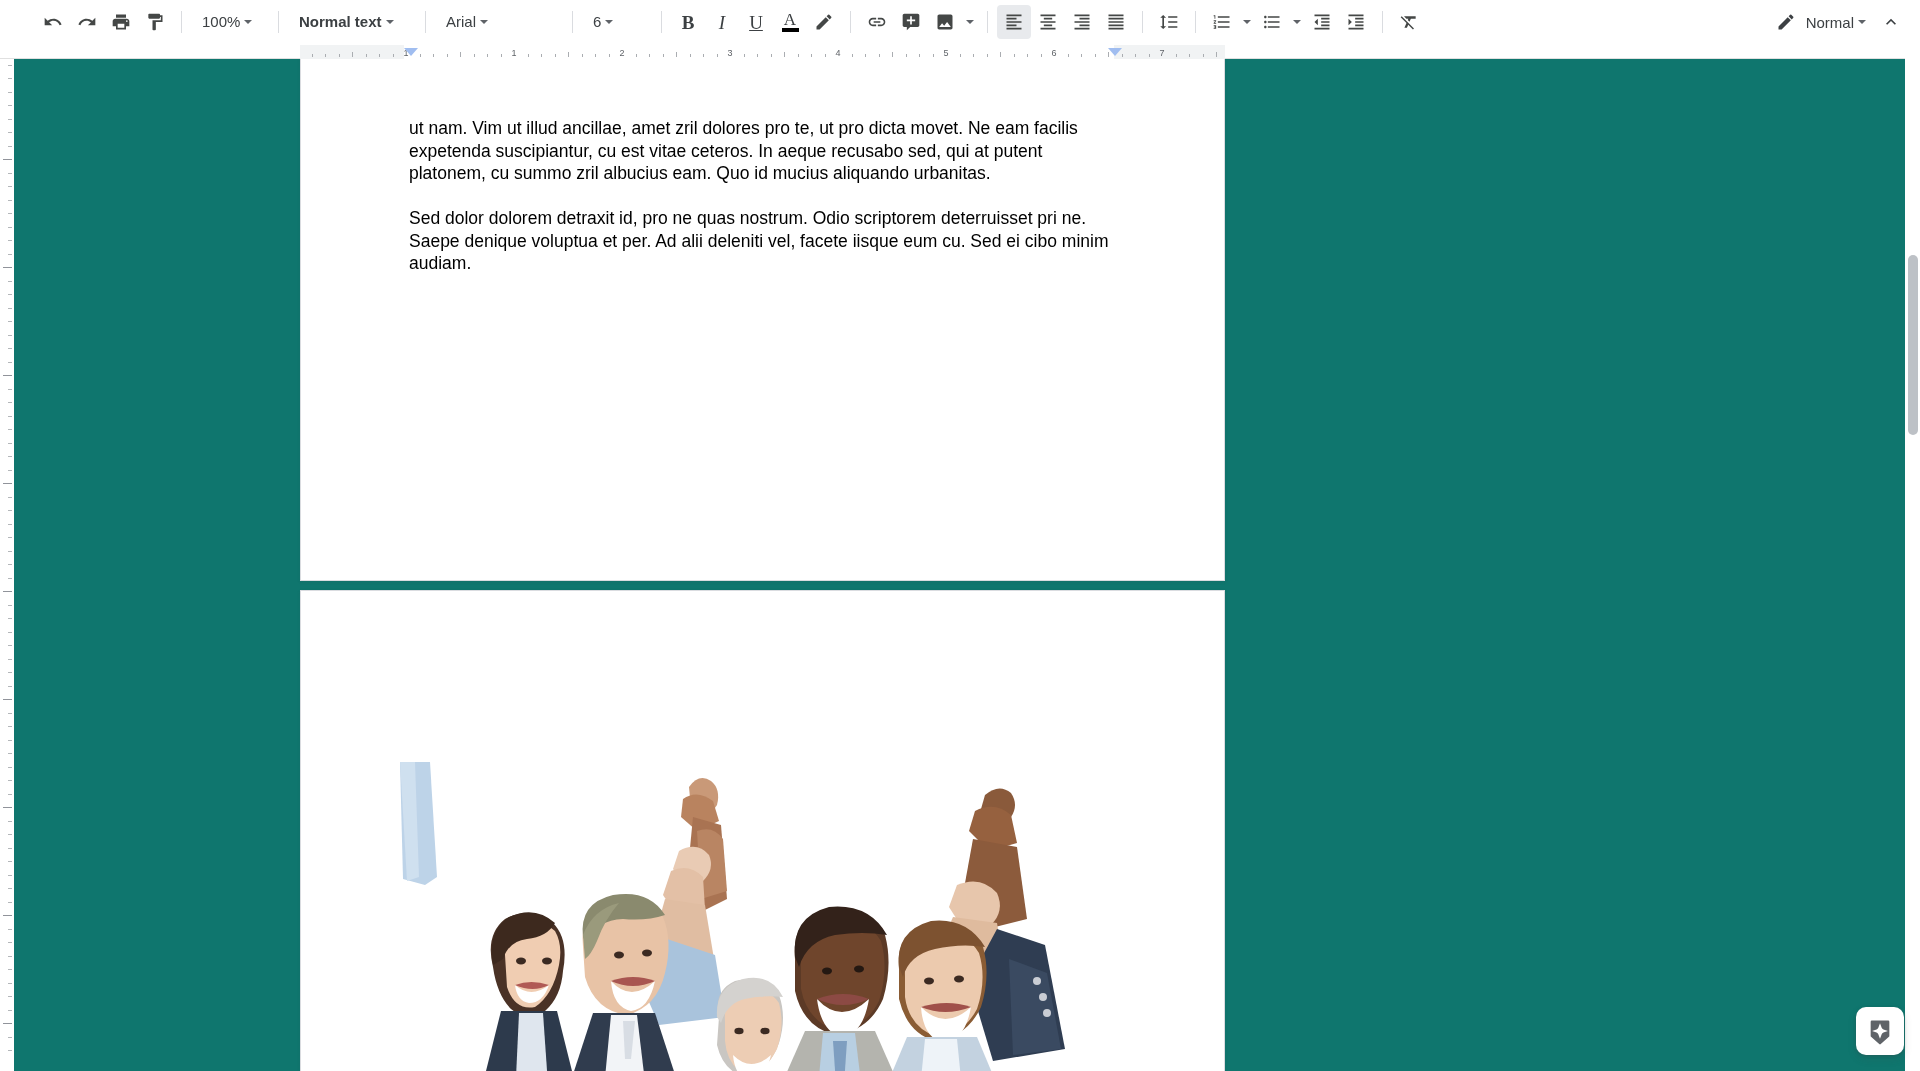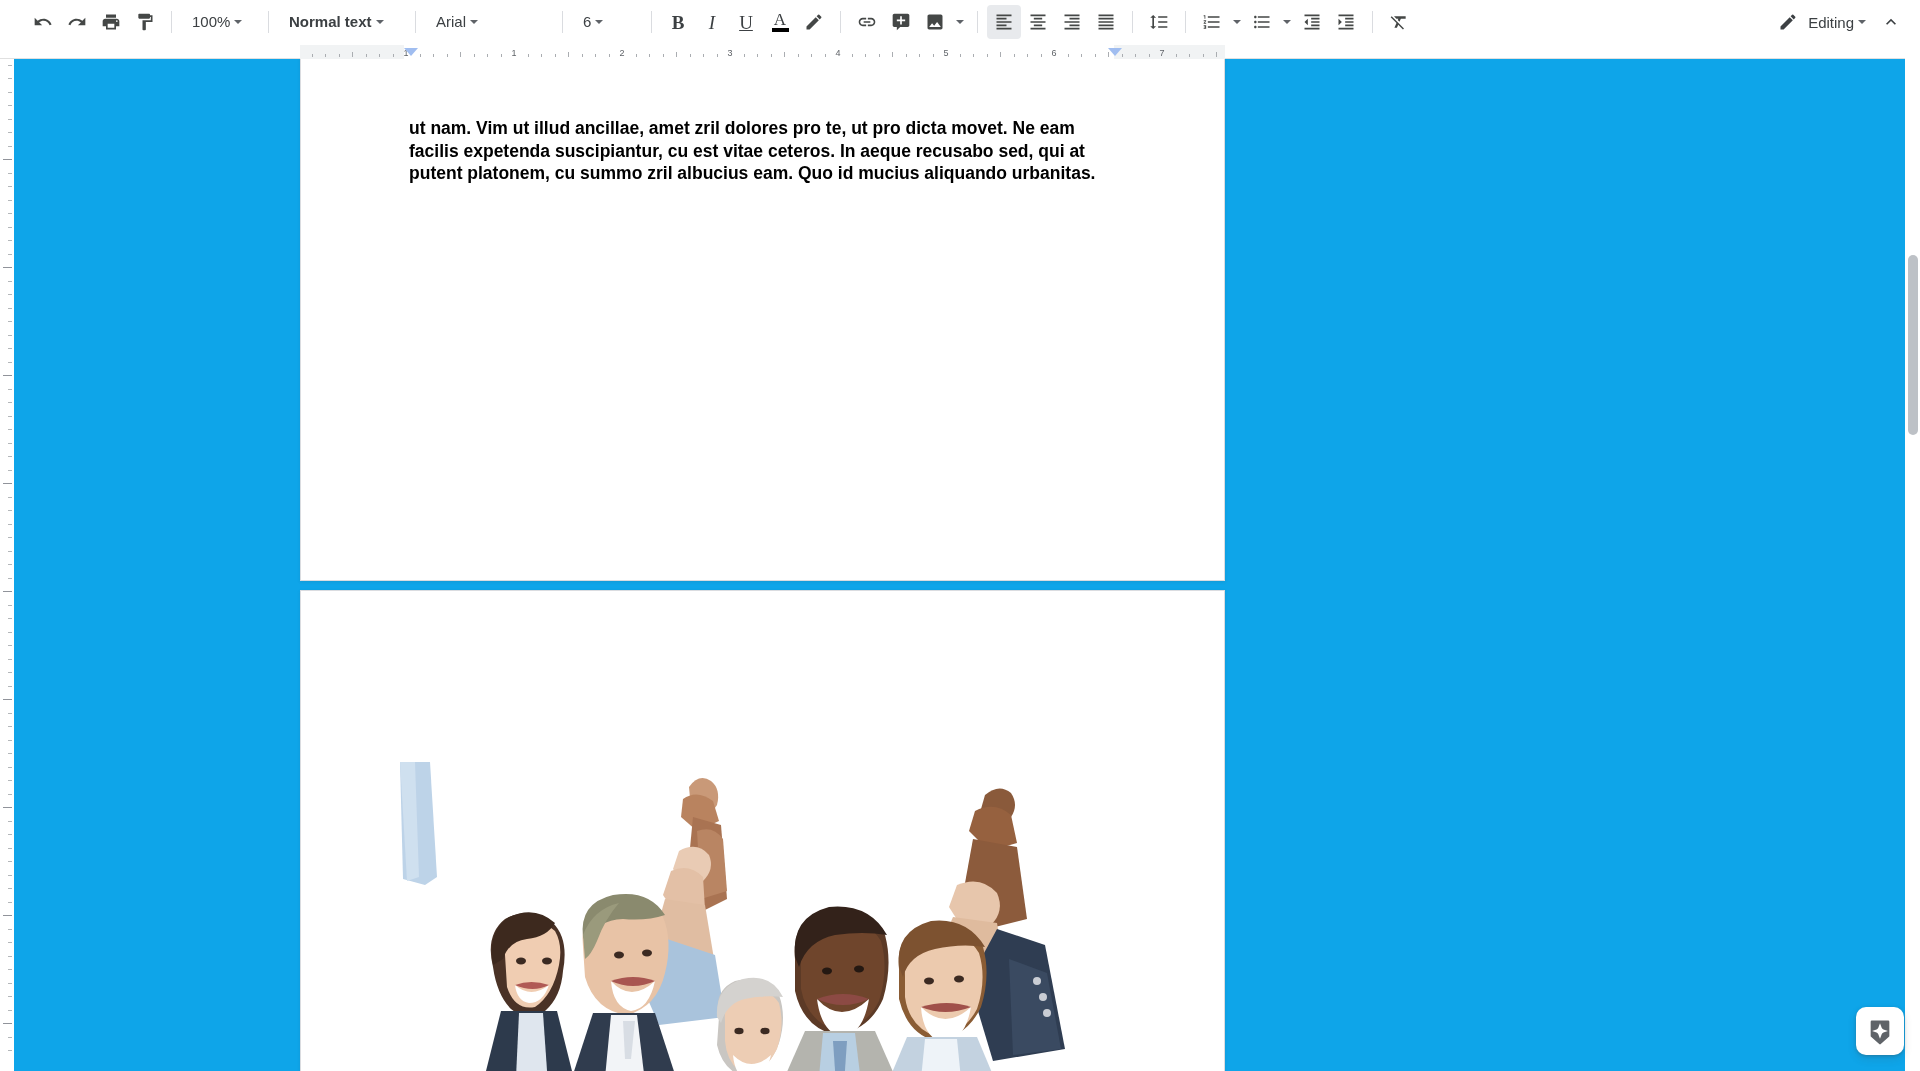--- a/index.html
+++ b/index.html
@@ -9,21 +9,21 @@
     background: #ffffff;
     font-family: "Liberation Sans", sans-serif;
   }
 
   
   #toolbar {
     position: absolute; top: 0; left: 0;
     width: 1920px; height: 45px;
     background: #ffffff;
     display: flex; align-items: center;
-    padding-left: 26px;
+    padding-left: 36px;
     border-bottom: 1px solid #ffffff;
   }
   .tb-btn {
     width: 34px; height: 34px;
     display: flex; align-items: center; justify-content: center;
     border-radius: 4px; cursor: pointer;
     flex: 0 0 auto;
     color: #444746;
   }
   .tb-btn.active { background: #e8eaed; }
@@ -132,23 +132,22 @@
   #vruler .vtick {
     position: absolute; right: 2px; height: 1px; background: #b4b7ba;
   }
   #vruler .vtick.major { width: 9px; background: #90939a; }
   #vruler .vtick.minor { width: 4px; }
 
   
   #canvas {
     position: absolute; top: 59px; left: 14px;
     width: 1892px; height: 1012px;
-    background: #0ea5e9;
+    background: #0f766e;
     overflow: hidden;
-    font-weight: bold;
   }
 
   .page {
     position: absolute; left: 286px;
     width: 925px;
     background: #ffffff;
     border: 1px solid #dadce0;
     box-shadow: 0 1px 3px rgba(60,64,67,0.12);
   }
   #page-1 { top: -160px; height: 682px; }
@@ -367,21 +366,21 @@
       <path fill="currentColor" d="M3.27 5L2 6.27l6.97 6.97L6.5 19h3l1.57-3.66L16.73 21 18 19.73 3.55 5.27 3.27 5zM6 5v.18L8.82 8h2.4l-.72 1.68 2.1 2.1L14.21 8H20V5H6z"></path>
     </svg>
   </div>
 
   <div class="spacer-flex"></div>
 
   <div id="editing-btn">
     <svg width="20" height="20" viewBox="0 0 24 24">
       <path fill="#3c4043" d="M3 17.25V21h3.75L17.81 9.94l-3.75-3.75L3 17.25zM20.71 7.04c.39-.39.39-1.02 0-1.41l-2.34-2.34a.9959.9959 0 0 0-1.41 0l-1.83 1.83 3.75 3.75 1.83-1.83z"></path>
     </svg>
-    <span class="lbl">Editing</span>
+    <span class="lbl">Normal</span>
     <span class="tb-caret"></span>
   </div>
 
   <div class="tb-btn" style="margin-right:12px">
     <svg width="20" height="20" viewBox="0 0 24 24">
       <path fill="#3c4043" d="M7.41 15.41L12 10.83l4.59 4.58L18 14l-6-6-6 6z"></path>
     </svg>
   </div>
 </div>
 
@@ -544,20 +543,21 @@
     <div class="vtick minor" style="top: 950.5px;"></div>
     <div class="vtick major" style="top: 964px;"></div>
     <div class="vtick minor" style="top: 977.5px;"></div>
     <div class="vtick minor" style="top: 991px;"></div>
   </div>
 
 <div id="canvas">
 
   <div class="page" id="page-1">
     <div class="doc-para" id="para-1">ut nam. Vim ut illud ancillae, amet zril dolores pro te, ut pro dicta movet. Ne eam facilis expetenda suscipiantur, cu est vitae ceteros. In aeque recusabo sed, qui at putent platonem, cu summo zril albucius eam. Quo id mucius aliquando urbanitas.</div>
+    <div class="doc-para" id="para-2">Sed dolor dolorem detraxit id, pro ne quas nostrum. Odio scriptorem deterruisset pri ne. Saepe denique voluptua et per. Ad alii deleniti vel, facete iisque eum cu. Sed ei cibo minim audiam.</div>
   </div>
 
   <div class="page" id="page-2">
     <div id="doc-photo">
       <svg id="photo-svg" viewBox="0 0 705 340">
         <rect x="0" y="0" width="705" height="340" fill="#ffffff"></rect>
 
         <path d="M3 3 L33 3 L40 118 L28 126 L6 120 Z" fill="#bdd3e8"></path>
         <path d="M3 3 L18 3 L22 118 L10 122 Z" fill="#cfe0ef"></path>
 

